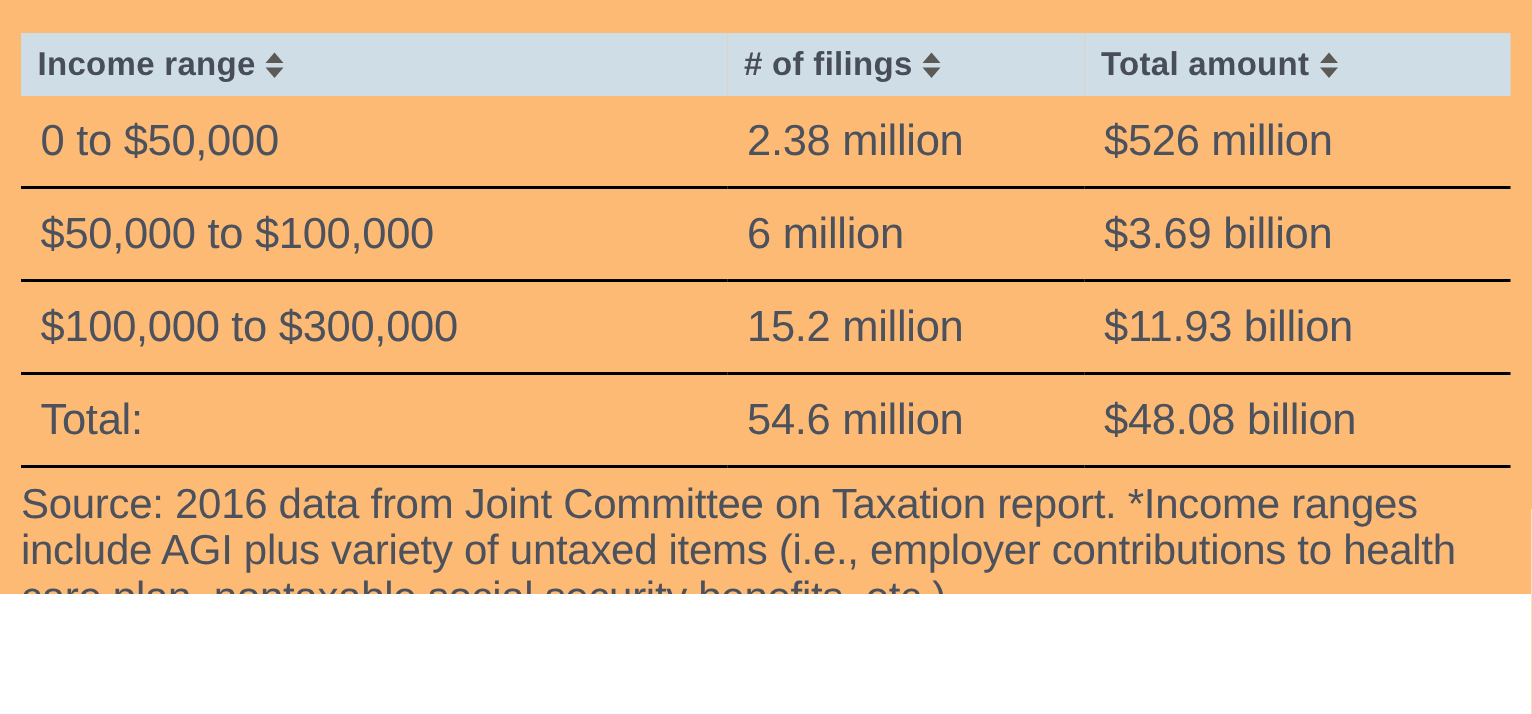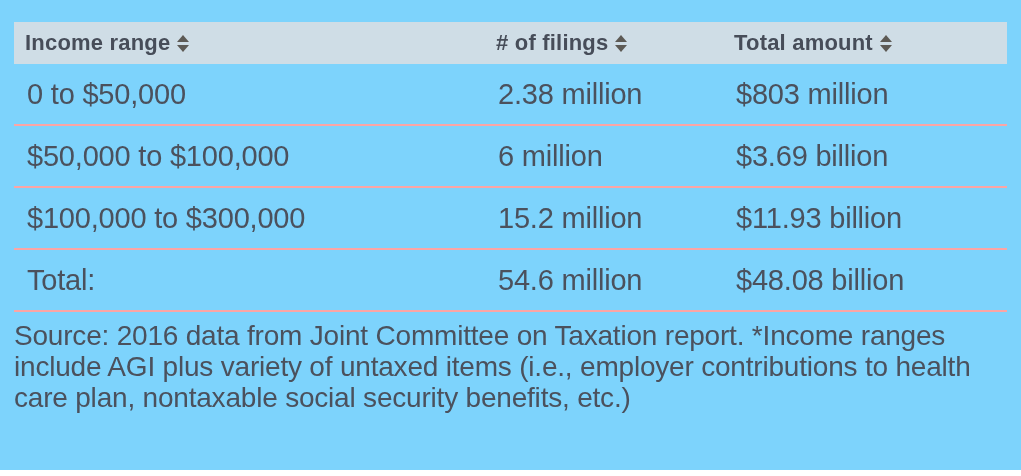--- a/index.html
+++ b/index.html
@@ -3,24 +3,24 @@
 <meta charset="utf-8">
 <style>
   html, body {
     margin: 0;
     padding: 0;
     background: #ffffff;
     font-family: "Liberation Sans", "DejaVu Sans", sans-serif;
   }
   .page {
     width: 1021px;
-    height: 470px;
+    height: 396px;
     box-sizing: border-box;
     padding: 22px 14px 0 14px;
-    background: #7dd3fc;
+    background: #fdba74;
     overflow: hidden;
   }
   table.data-table {
     border-collapse: collapse;
     table-layout: fixed;
     width: 993px;
   }
   col.c1 { width: 471px; }
   col.c2 { width: 238px; }
   col.c3 { width: 284px; }
@@ -37,21 +37,21 @@
     cursor: pointer;
     user-select: none;
   }
   tbody td {
     height: 60px;
     vertical-align: middle;
     padding: 0 0 0 13px;
     font-size: 29px;
     font-weight: 400;
     color: #4b515d;
-    border-bottom: 2px solid #fca5a5;
+    border-bottom: 2px solid #000000;
     letter-spacing: -0.2px;
     white-space: nowrap;
   }
   .sort {
     display: inline-flex;
     flex-direction: column;
     gap: 3px;
     margin-left: 7px;
     vertical-align: middle;
     position: relative;
@@ -108,21 +108,21 @@
               <span class="tri-up"></span>
               <span class="tri-down"></span>
             </span>
         </th>
       </tr>
     </thead>
     <tbody>
       <tr>
         <td>0 to $50,000</td>
         <td>2.38 million</td>
-        <td>$803 million</td>
+        <td>$526 million</td>
       </tr>
       <tr>
         <td>$50,000 to $100,000</td>
         <td>6 million</td>
         <td>$3.69 billion</td>
       </tr>
       <tr>
         <td>$100,000 to $300,000</td>
         <td>15.2 million</td>
         <td>$11.93 billion</td>

